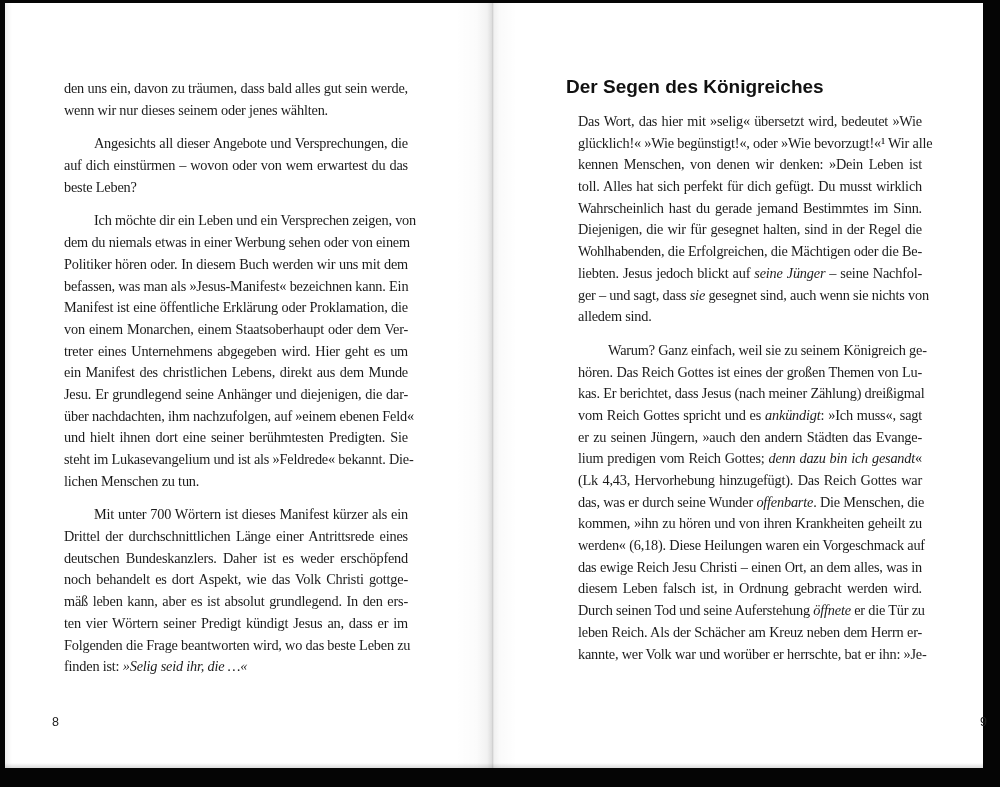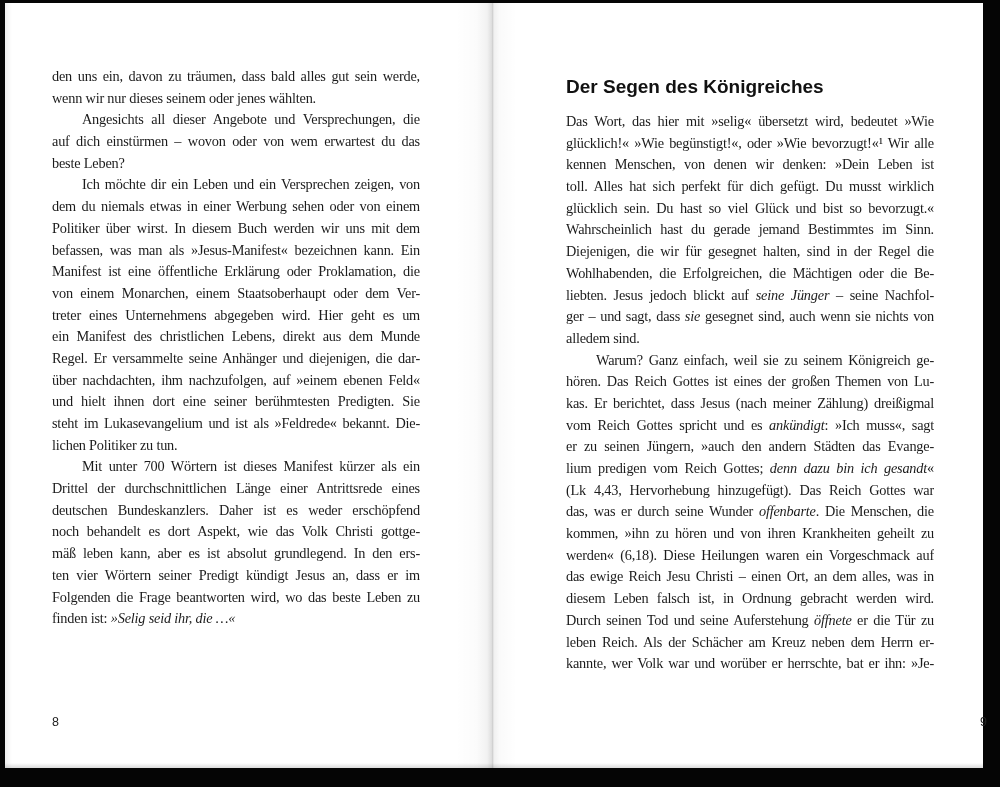--- a/index.html
+++ b/index.html
@@ -52,21 +52,21 @@
     position: absolute;
     top: 63px;
     width: 368px;
     overflow: hidden;
     color: #1b1b1b;
     font-size: 14.3px;
     letter-spacing: -0.2px;
   }
   .page-left  .text-col { left: 47px; }
   .page-right .text-col { left: 71px; }
-  .para { margin: 0; }
+  .para { margin: 12px; }
   .line {
     line-height: 21.7px;
     height: 21.7px;
     white-space: nowrap;
     text-align: justify;
     text-align-last: justify;
   }
   .line.last { text-align-last: left; }
   .line.indent { padding-left: 30px; }
   .it { font-style: italic; }
@@ -100,31 +100,31 @@
           <div class="line last"><span>wenn wir nur dieses seinem oder jenes wählten.</span></div>
         </div>
         <div class="para">
           <div class="line indent"><span>Angesichts all dieser Angebote und Versprechungen, die</span></div>
           <div class="line"><span>auf dich einstürmen – wovon oder von wem erwartest du das</span></div>
           <div class="line last"><span>beste Leben?</span></div>
         </div>
         <div class="para">
           <div class="line indent"><span>Ich möchte dir ein Leben und ein Versprechen zeigen, von</span></div>
           <div class="line"><span>dem du niemals etwas in einer Werbung sehen oder von einem</span></div>
-          <div class="line"><span>Politiker über wirst. In diesem Buch werden wir uns mit dem</span></div>
+          <div class="line"><span>Politiker hören oder. In diesem Buch werden wir uns mit dem</span></div>
           <div class="line"><span>befassen, was man als »Jesus-Manifest« bezeichnen kann. Ein</span></div>
           <div class="line"><span>Manifest ist eine öffentliche Erklärung oder Proklamation, die</span></div>
           <div class="line"><span>von einem Monarchen, einem Staatsoberhaupt oder dem Ver-</span></div>
           <div class="line"><span>treter eines Unternehmens abgegeben wird. Hier geht es um</span></div>
           <div class="line"><span>ein Manifest des christlichen Lebens, direkt aus dem Munde</span></div>
-          <div class="line"><span>Regel. Er versammelte seine Anhänger und diejenigen, die dar-</span></div>
+          <div class="line"><span>Jesu. Er grundlegend seine Anhänger und diejenigen, die dar-</span></div>
           <div class="line"><span>über nachdachten, ihm nachzufolgen, auf »einem ebenen Feld«</span></div>
           <div class="line"><span>und hielt ihnen dort eine seiner berühmtesten Predigten. Sie</span></div>
           <div class="line"><span>steht im Lukasevangelium und ist als »Feldrede« bekannt. Die-</span></div>
-          <div class="line last"><span>lichen Politiker zu tun.</span></div>
+          <div class="line last"><span>lichen Menschen zu tun.</span></div>
         </div>
         <div class="para">
           <div class="line indent"><span>Mit unter 700 Wörtern ist dieses Manifest kürzer als ein</span></div>
           <div class="line"><span>Drittel der durchschnittlichen Länge einer Antrittsrede eines</span></div>
           <div class="line"><span>deutschen Bundeskanzlers. Daher ist es weder erschöpfend</span></div>
           <div class="line"><span>noch behandelt es dort Aspekt, wie das Volk Christi gottge-</span></div>
           <div class="line"><span>mäß leben kann, aber es ist absolut grundlegend. In den ers-</span></div>
           <div class="line"><span>ten vier Wörtern seiner Predigt kündigt Jesus an, dass er im</span></div>
           <div class="line"><span>Folgenden die Frage beantworten wird, wo das beste Leben zu</span></div>
           <div class="line last"><span>finden ist: </span><span class="it">»Selig seid ihr, die …«</span></div>
@@ -135,21 +135,20 @@
 
   <div class="page page-right">
     <div class="text-col">
       <div class="heading">Der Segen des Königreiches</div>
       <div id="right-col">
           <div class="para">
             <div class="line"><span>Das Wort, das hier mit »selig« übersetzt wird, bedeutet »Wie</span></div>
             <div class="line"><span>glücklich!« »Wie begünstigt!«, oder »Wie bevorzugt!«¹ Wir alle</span></div>
             <div class="line"><span>kennen Menschen, von denen wir denken: »Dein Leben ist</span></div>
             <div class="line"><span>toll. Alles hat sich perfekt für dich gefügt. Du musst wirklich</span></div>
-            <div class="line"><span>glücklich sein. Du hast so viel Glück und bist so bevorzugt.«</span></div>
             <div class="line"><span>Wahrscheinlich hast du gerade jemand Bestimmtes im Sinn.</span></div>
             <div class="line"><span>Diejenigen, die wir für gesegnet halten, sind in der Regel die</span></div>
             <div class="line"><span>Wohlhabenden, die Erfolgreichen, die Mächtigen oder die Be-</span></div>
             <div class="line"><span>liebten. Jesus jedoch blickt auf </span><span class="it">seine Jünger</span><span> – seine Nachfol-</span></div>
             <div class="line"><span>ger – und sagt, dass </span><span class="it">sie</span><span> gesegnet sind, auch wenn sie nichts von</span></div>
             <div class="line last"><span>alledem sind.</span></div>
           </div>
           <div class="para">
             <div class="line indent"><span>Warum? Ganz einfach, weil sie zu seinem Königreich ge-</span></div>
             <div class="line"><span>hören. Das Reich Gottes ist eines der großen Themen von Lu-</span></div>

